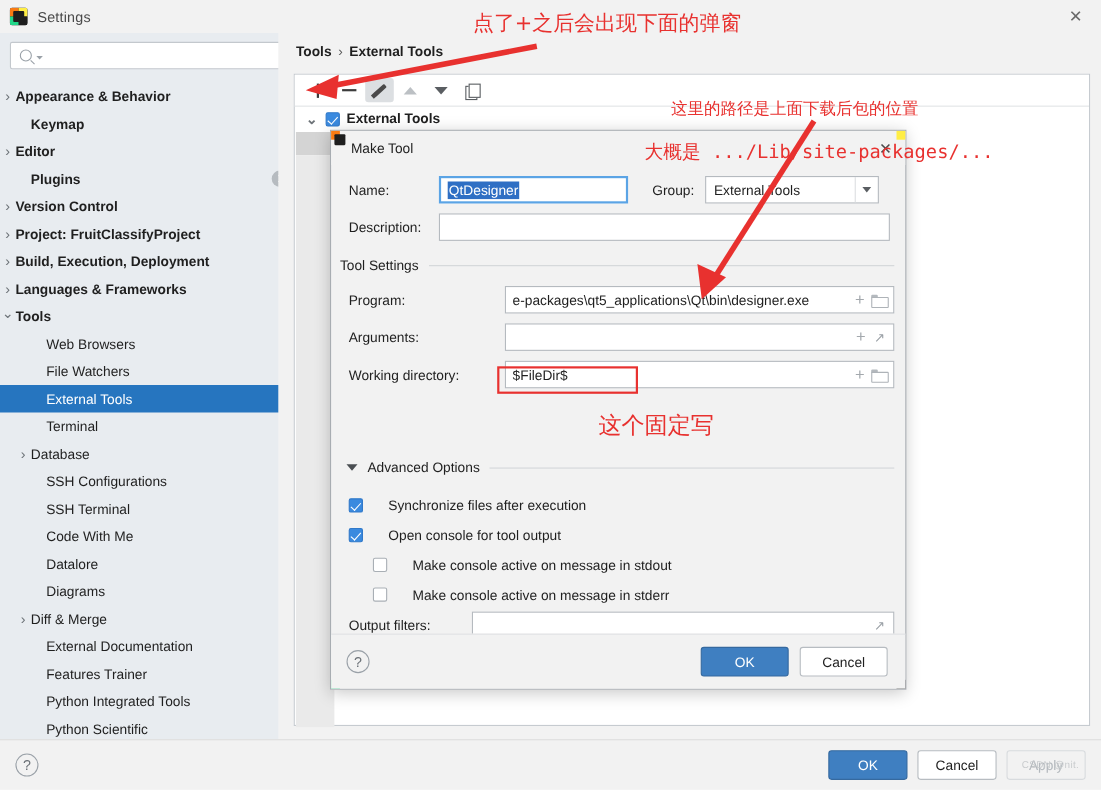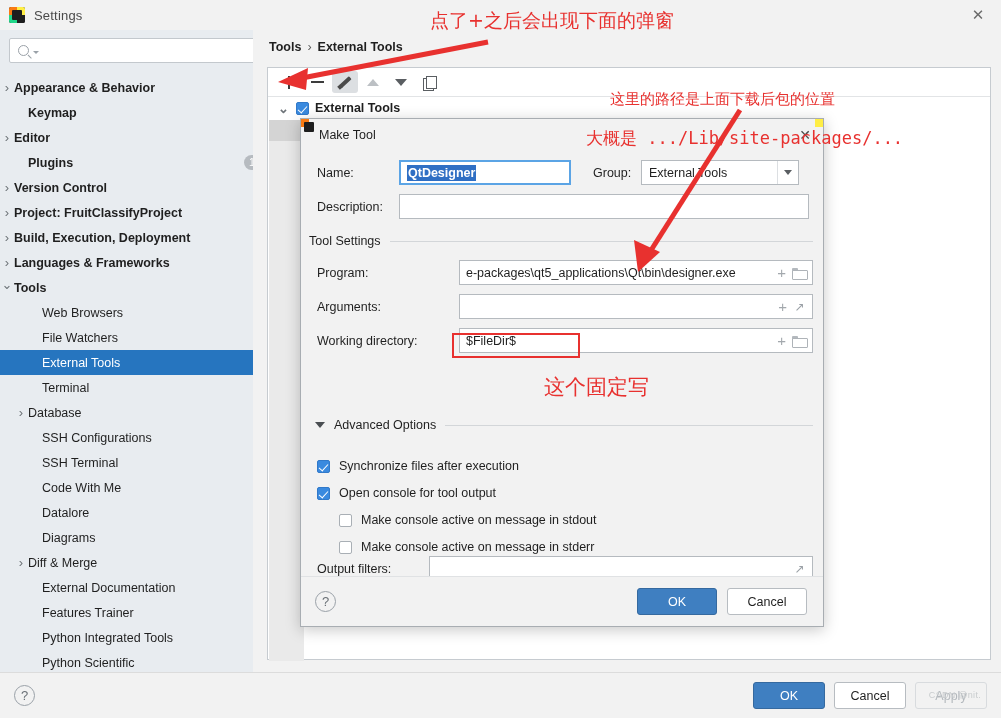--- a/index.html
+++ b/index.html
@@ -41,21 +41,21 @@
   .win-close {
     position: absolute; right: 0; top: 0; width: 46px; height: 30px;
     display: flex; align-items: center; justify-content: center;
     color: #6a6a6a; font-size: 15px; cursor: default;
   }
 
   
   .leftpane {
     position: absolute; left: 0; top: 30px; width: 292px; height: 642px;
     background: #e8ecf0;
-    border-right: 5px solid #d946ef;
+    border-right: 2px solid #d946ef;
   }
   .search-wrap {
     margin: 8px 9px 6px 9px; height: 25px; background: #fff;
     border: 1px solid #c3c8cd; border-radius: 2px;
     display: flex; align-items: center; padding: 0 5px;
   }
   .mag {
     width: 11px; height: 11px; border: 1.4px solid #9aa1a8; border-radius: 50%;
     position: relative; margin-left: 3px; flex: none;
   }
@@ -210,21 +210,21 @@
     display: flex; align-items: center; justify-content: center;
     color: #4a4a4a; font-size: 14px;
   }
   .dlg-body { position: absolute; left:0; top: 31px; right: 0; bottom: 50px; }
   .flabel { font-size: 12.5px; color: #1f1f1f; }
   .tf {
     background: #fff; border: 1px solid #b5babf; height: 25px;
     display: flex; align-items: center; padding: 0 6px; font-size: 12.5px;
   }
   .tf.focused { border: 2px solid #5ba4e5; }
-  .sel-text { background: #2f6fc4; color: #fff; padding: 1px 1px; font-weight: bold; }
+  .sel-text { background: #2f6fc4; color: #fff; padding: 1px 1px; }
   .tf .val { flex: 1; overflow: hidden; white-space: nowrap; }
   .tf .plus { color: #a3a8ad; font-size: 15px; margin-left: 4px; }
   .folder-ic { width: 14px; height: 11px; position: relative; margin-left: 6px; flex:none;}
   .folder-ic::before {
     content:""; position:absolute; left:0; top:1px; width:6px; height:3px;
     background:#b4b9be; border-radius:1px 1px 0 0;
   }
   .folder-ic::after {
     content:""; position:absolute; left:0; top:3px; width:14px; height:8px;
     border: 1.4px solid #aeb3b8; border-radius:1px; background:#fff;
@@ -248,21 +248,21 @@
   }
   .section-line {
     display: flex; align-items: center; gap: 9px;
   }
   .section-line .ln { flex: 1; height: 1px; background: #d3d6d9; }
   .section-title { font-size: 12.5px; color: #1f1f1f; white-space: nowrap; }
   .tri-small {
     width:0;height:0;border-left:5px solid transparent;border-right:5px solid transparent;
     border-top:6px solid #4a4e52; flex: none;
   }
-  .chkrow { display: flex; align-items: flex-end; gap: 9px; font-size: 12.5px; }
+  .chkrow { display: flex; align-items: center; gap: 23px; font-size: 12.5px; }
   .hint { font-size: 10.5px; color: #9a9fa4; }
   .dlg-foot {
     position: absolute; left: 0; right: 0; bottom: 0; height: 50px;
     background: #f2f2f2; border-top: 1px solid #e0e2e4;
   }
 
   
   .anno {
     position: absolute; color: #e8312f; white-space: nowrap; pointer-events: none;
   }

